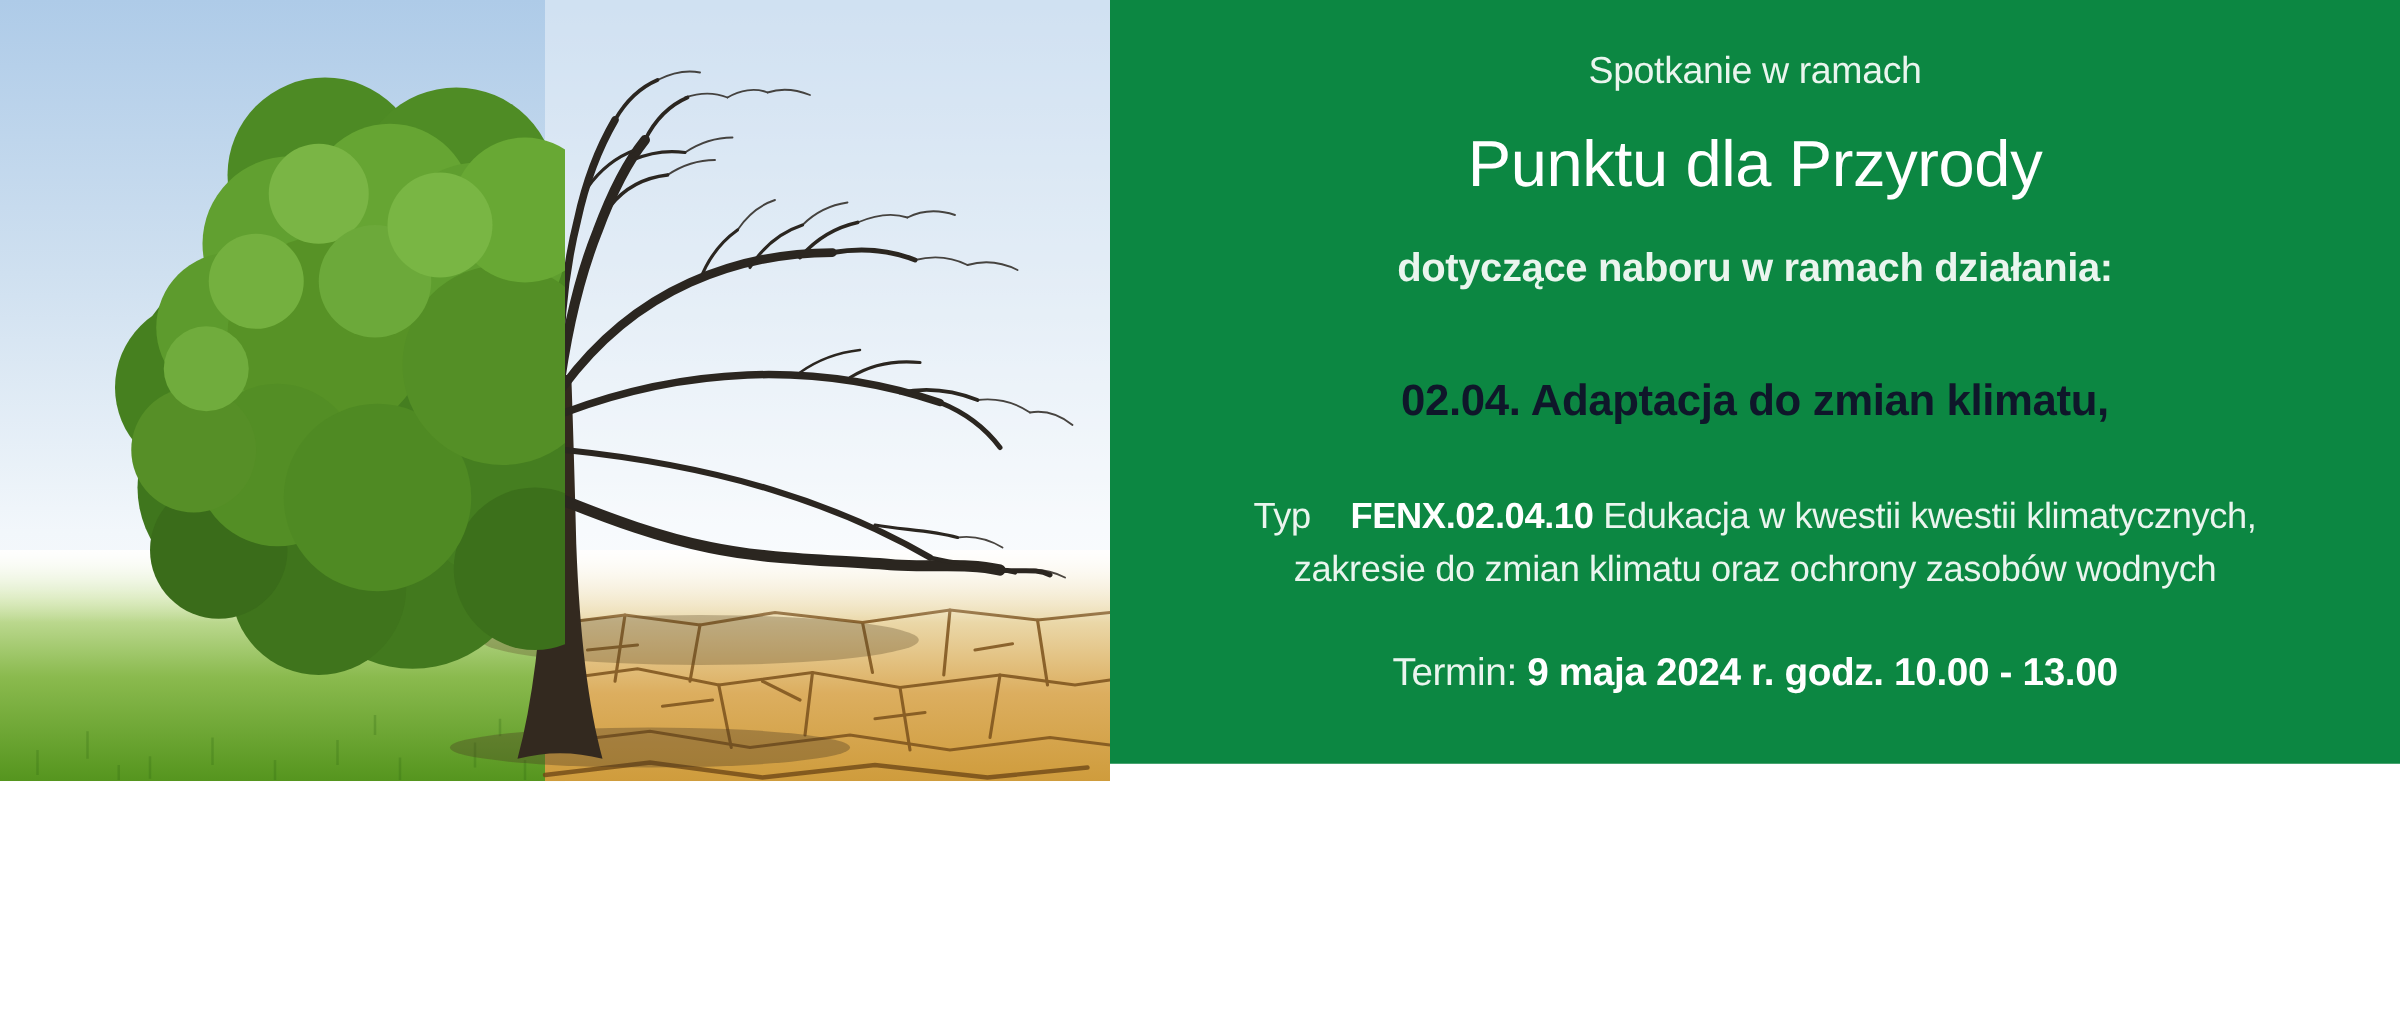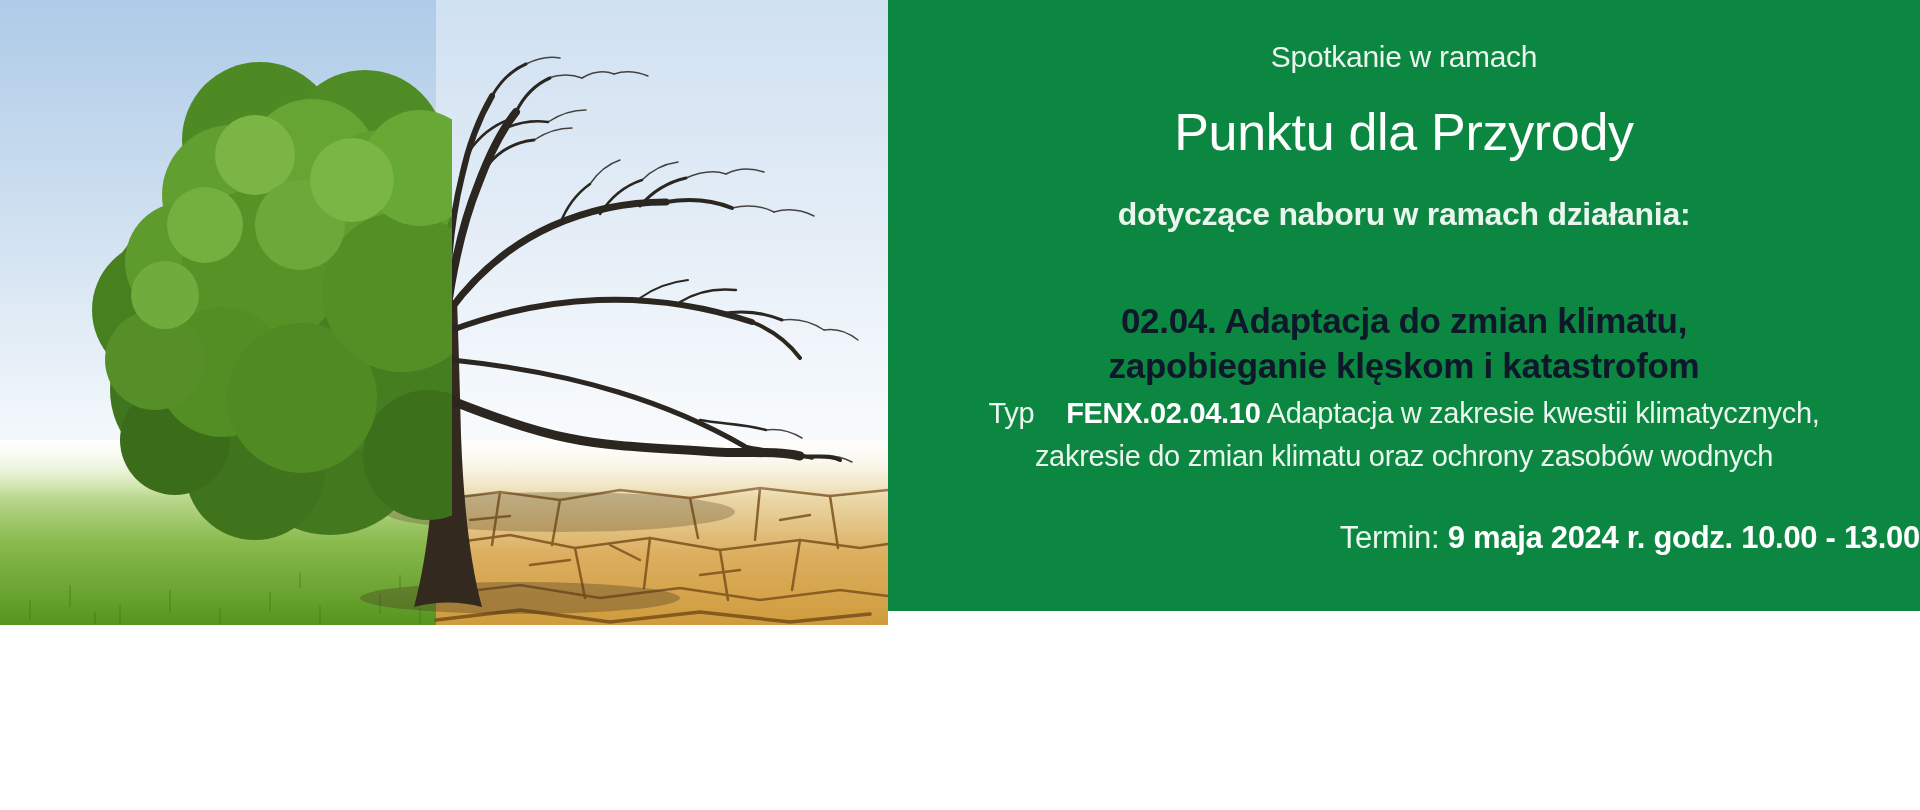--- a/index.html
+++ b/index.html
@@ -14,21 +14,21 @@
   
   .panel { position:absolute; left:888px; top:0; width:1032px; height:611px;
            background:#0c8742; color:#fff; text-align:center; }
   .panel p, .panel h1 { position:absolute; left:0; width:100%; letter-spacing:-0.3px; }
   .intro    { top:40px;  font-size:30px; font-weight:400; color:#eaf5ee; }
   .title    { top:102px; font-size:52px; font-weight:400; color:#fff; letter-spacing:-1px; }
   .subtitle { top:196px; font-size:32px; font-weight:700; color:#eaf5ee; }
   .action   { top:266px; font-size:35px; font-weight:700; line-height:45px; color:#0f172a;margin-top:32px; }
   .type     { top:392px; font-size:29px; font-weight:400; line-height:43px; color:#eaf5ee; }
   .type b   { font-weight:700; color:#fff;margin-left:24px; }
-  .term     { top:520px; font-size:31px; font-weight:400; color:#eaf5ee;text-align:right; }
+  .term     { top:520px; font-size:31px; font-weight:400; color:#eaf5ee; }
   .term b   { font-weight:700; color:#fff; }
 
   
   .footer { position:absolute; left:0; top:625px; width:1920px; height:185px; background:#fff; }
 </style>
 </head>
 <body>
 
 <div class="stage">
 
@@ -186,22 +186,22 @@
           <circle cx="352" cy="180" r="42" fill="#79b644"></circle>
         <circle cx="165" cy="295" r="34" fill="#70ac3d"></circle>
       </g>
     </svg>
   </div>
 
   <section class="panel">
     <p class="intro">Spotkanie w ramach</p>
     <h1 class="title">Punktu dla Przyrody</h1>
     <p class="subtitle">dotyczące naboru w ramach działania:</p>
-    <p class="action"><span>02.04. Adaptacja do zmian klimatu,</span><br><span>zapobieganie klęskom i katastrofom</span></p>
-    <p class="type"><span>Typ </span><b>FENX.02.04.10</b><span> Adaptacja w zakresie kwestii klimatycznych,</span><br><span>zakresie do zmian klimatu oraz ochrony zasobów wodnych</span></p>
+    <p class="action"><span>02.04. Adaptacja do zmian klimatu,</span><br></p>
+    <p class="type"><span>Typ </span><b>FENX.02.04.10</b><span> Edukacja w kwestii kwestii klimatycznych,</span><br><span>zakresie do zmian klimatu oraz ochrony zasobów wodnych</span></p>
     <p class="term"><span>Termin: </span><b>9 maja 2024 r. godz. 10.00 - 13.00</b></p>
   </section>
 
   <footer class="footer">
 
     
     
     
 
     

